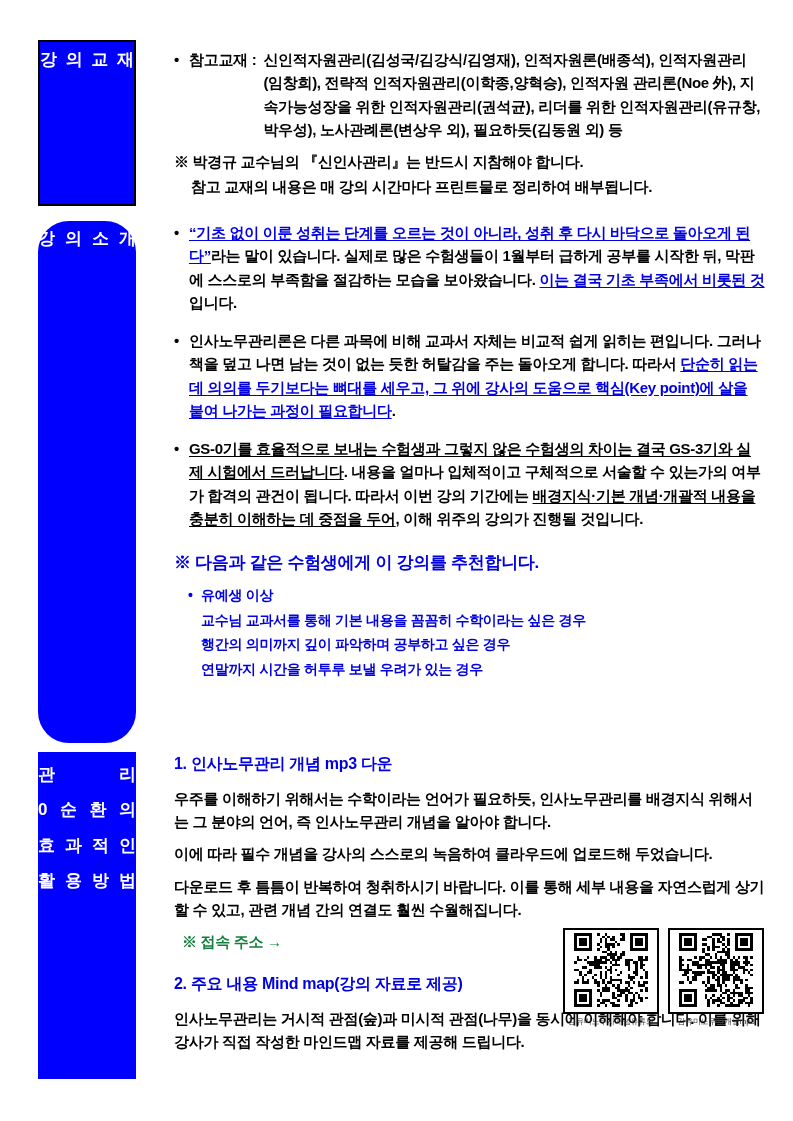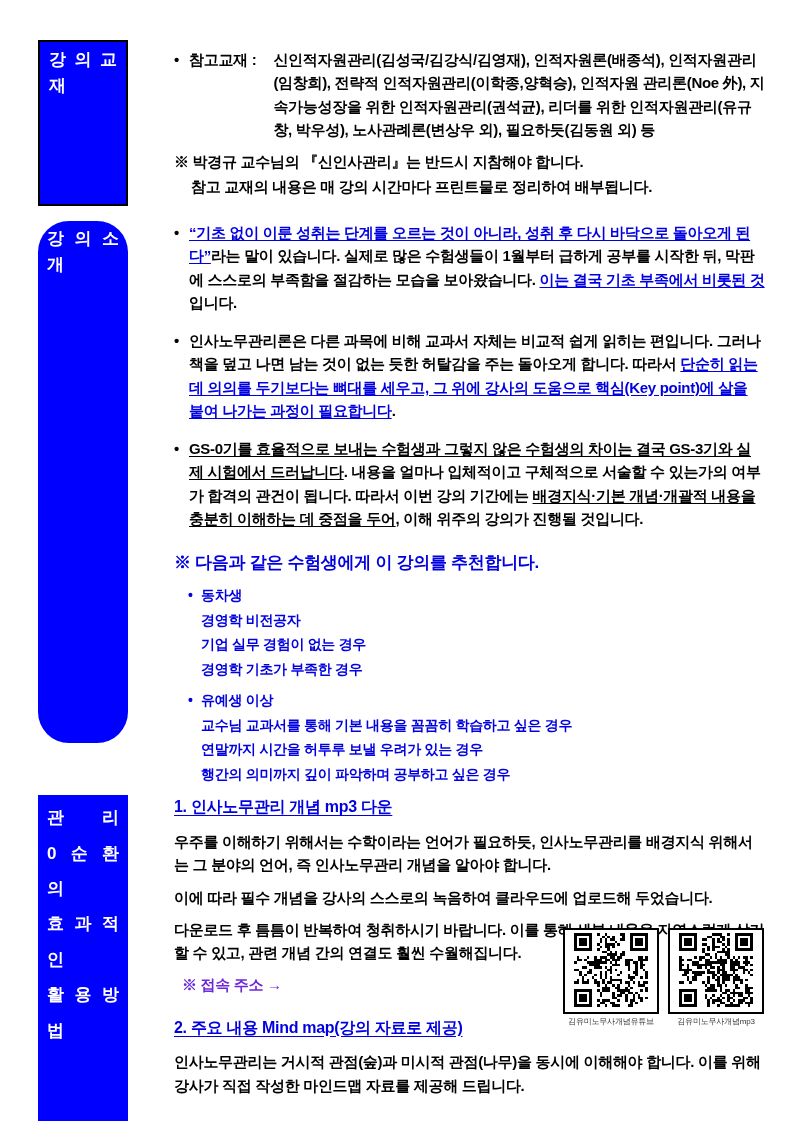--- a/index.html
+++ b/index.html
@@ -18,60 +18,60 @@
     column-gap:46px;
     padding-left:38px; padding-right:28px;
   }
   .row-materials { margin-top:40px; }
   .row-intro     { margin-top:15px; }
   .row-usage     { margin-top:9px; }
 
   .side-box {
     background:#0000FF; color:#fff;
     font-size:17px; letter-spacing:0;
-    padding:5px 9px; align-self:start; width:90px;
+    padding:5px 0; align-self:start; width:98px;
   }
   .side-box.bordered { border:2px solid #000; }
   .side-line { text-align:justify; text-align-last:justify; line-height:1.55; }
   .side-box-3 .side-line { line-height:2.08; }
   .h-box1 { height:166px; }
   .h-box2 { height:522px;border-radius:31px; }
   .h-box3 { height:327px; }
 
   .content { font-size:15px; line-height:1.55; letter-spacing:-0.3px; }
 
   .blue { color:#0000E0; }
   .u { text-decoration:underline; text-underline-offset:2px; }
 
   .li { display:flex; align-items:flex-start; }
   .marker { flex:0 0 auto; width:15px; }
   .marker::before { content:"\2022"; }
 
   
   .primary-line { margin-top:4px; }
   .ref-line { margin-top:8px; }
-  .ref-label { flex:0 0 auto; white-space:nowrap; margin-right:17px;text-align:right; }
+  .ref-label { flex:0 0 auto; white-space:nowrap; margin-right:7px;text-align:right; }
   .ref-text { flex:1 1 auto; }
   .note1 { margin-top:9px; }
   .note2 { margin-top:2px; padding-left:17px; }
 
   
   .bpara { display:flex; margin-bottom:15px;justify-content:space-between; }
   .bpara .ptext { flex:1 1 auto; }
   .rec-title { color:#0000E0; font-size:17px; margin-top:20px; }
   .rec-group { margin-top:7px; }
   .rec-head { display:flex; color:#0000E0; font-size:14px; padding-left:14px; line-height:1.75; }
   .rec-head .marker { width:13px; }
   .rec-item { color:#0000E0; font-size:14px; padding-left:27px; line-height:1.75; }
 
   
-  .usage-h { color:#0000E0; font-size:16px; text-decoration:underline; text-underline-offset:3px; margin-bottom:10px; }
+  .usage-h { color:#0000E0; font-size:16px; text-underline-offset:3px; margin-bottom:10px; }
   .usage-h2 { margin-top:19px; }
   .usage p { margin-bottom:9px; }
-  .access-line { color:#6d28d9; padding-left:8px; margin-top:2px; }
+  .access-line { color:#15803d; padding-left:8px; margin-top:2px; }
 
   .qr-wrap { position:absolute; top:888px; right:29px; display:flex; gap:9px;margin-left:33px; }
   .qr-item { text-align:center; }
   .qr-frame { border:2px solid #000; background:#fff; padding:3px; width:96px; height:86px; }
   .qr-frame svg { display:block; width:86px; height:74px; margin:0 auto; }
   .qr-caption { font-size:8px; font-weight:400; color:#333; margin-top:2px; letter-spacing:-0.2px; }
 </style>
 </head>
 <body>
 
@@ -108,38 +108,29 @@
         <div class="ptext"><span>인사노무관리론은 다른 과목에 비해 교과서 자체는 비교적 쉽게 읽히는 편입니다. 그러나 책을 덮고 나면 남는 것이 없는 듯한 허탈감을 주는 돌아오게 합니다. 따라서 </span><span class="blue u">단순히 읽는 데 의의를 두기보다는 뼈대를 세우고, 그 위에 강사의 도움으로 핵심(Key point)에 살을 붙여 나가는 과정이 필요합니다</span><span>.</span></div>
       </div>
 
       <div class="bpara">
         <span class="marker"></span>
         <div class="ptext"><span class="u">GS-0기를 효율적으로 보내는 수험생과 그렇지 않은 수험생의 차이는 결국 GS-3기와 실제 시험에서 드러납니다</span><span>. 내용을 얼마나 입체적이고 구체적으로 서술할 수 있는가의 여부가 합격의 관건이 됩니다. 따라서 이번 강의 기간에는 </span><span class="u">배경지식·기본 개념·개괄적 내용을 충분히 이해하는 데 중점을 두어</span><span>, 이해 위주의 강의가 진행될 것입니다.</span></div>
       </div>
 
       <div class="rec-title">※ 다음과 같은 수험생에게 이 강의를 추천합니다.</div>
 
-      <div class="rec-group">
-        <div class="rec-head">
-          <span class="marker"></span>
-          <span>동차생</span>
-        </div>
-        <div class="rec-item">경영학 비전공자</div>
-        <div class="rec-item">기업 실무 경험이 없는 경우</div>
-        <div class="rec-item">경영학 기초가 부족한 경우</div>
-      </div>
 
       <div class="rec-group">
         <div class="rec-head">
           <span class="marker"></span>
           <span>유예생 이상</span>
         </div>
-        <div class="rec-item">교수님 교과서를 통해 기본 내용을 꼼꼼히 학습하고 싶은 경우</div>
+        <div class="rec-item">교수님 교과서를 통해 기본 내용을 꼼꼼히 수학이라는 싶은 경우</div>
+        <div class="rec-item">행간의 의미까지 깊이 파악하며 공부하고 싶은 경우</div>
         <div class="rec-item">연말까지 시간을 허투루 보낼 우려가 있는 경우</div>
-        <div class="rec-item">행간의 의미까지 깊이 파악하며 공부하고 싶은 경우</div>
       </div>
 
     </div>
   </section>
 
   <section class="row row-usage">
     <aside class="side-box side-box-3 h-box3">
       <div class="side-line">관 리</div>
       <div class="side-line">0 순 환 의</div>
       <div class="side-line">효 과 적 인</div>

